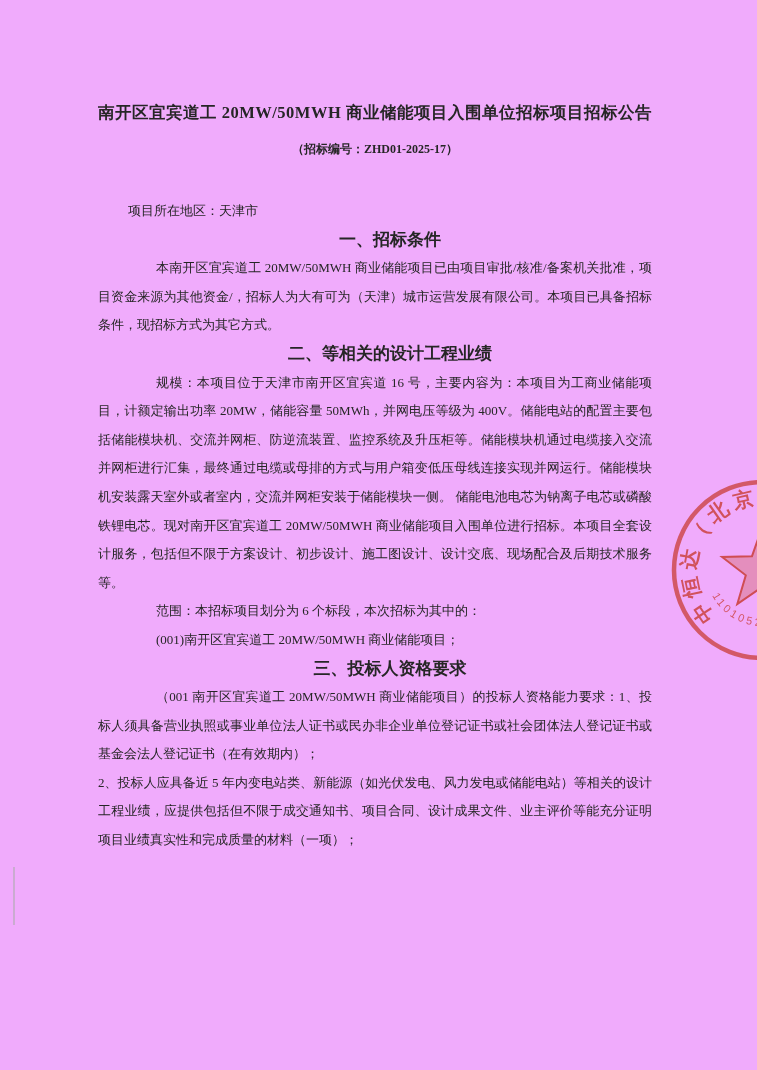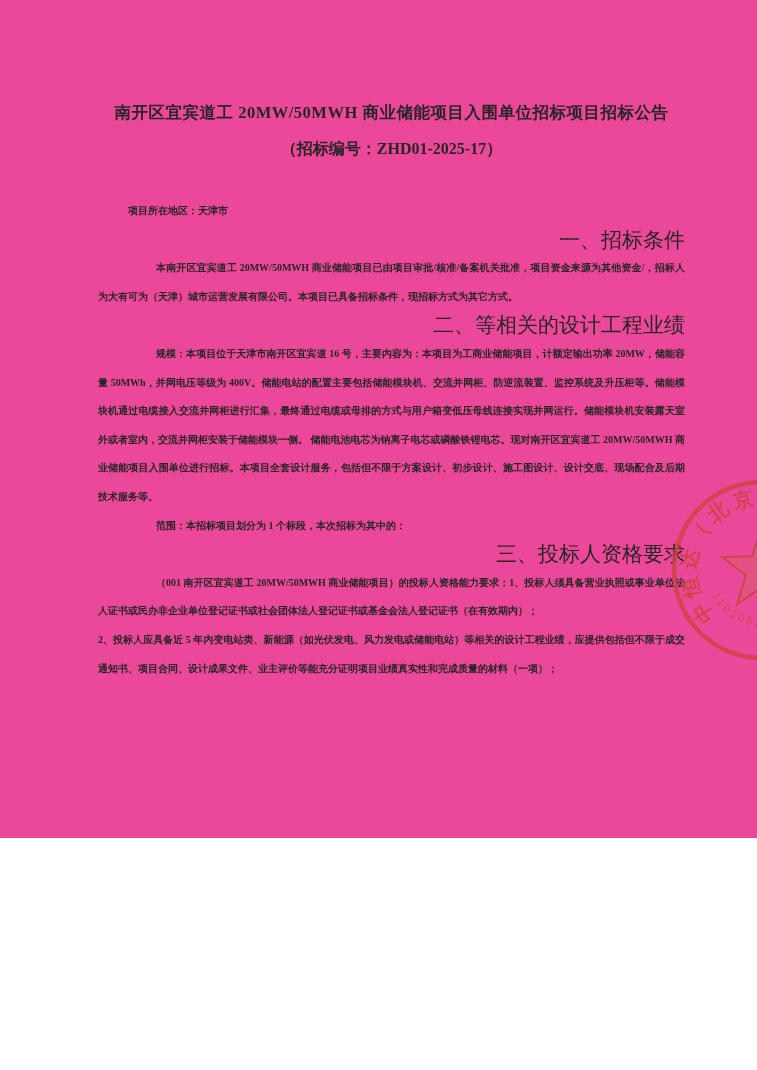--- a/index.html
+++ b/index.html
@@ -1,55 +1,55 @@
 <!DOCTYPE html>
 <html lang="zh"><head>
 <meta charset="utf-8">
 <style>
   html, body { margin: 0; padding: 0; background: #ffffff; }
   .page {
     position: relative;
     width: 757px;
-    height: 838px;
+    height: 1070px;
     box-sizing: border-box;
-    padding: 95px 72px 0 98px;
-    background: #ec4899;
+    padding: 95px 105px 0 98px;
+    background: #f0abfc;
     overflow: hidden;
     font-family: "Liberation Serif", "DejaVu Serif", serif;
     color: #262626;
   }
   .doc-title {
     margin: 0;
     text-align: center;
     font-size: 16.5px;
     font-weight: 700;
     line-height: 36px;
     letter-spacing: 0.5px;
   }
   .doc-subtitle {
     margin: 0;
     text-align: center;
-    font-size: 16px;
+    font-size: 12px;
     font-weight: 700;
     line-height: 36px;
   }
   .doc-body { margin-top: 30px; }
   .doc-body p, .doc-body h2, .doc-body .loc {
     margin: 0;
-    font-size: 10px;
+    font-size: 13px;
     line-height: 28.6px;
-    font-weight: 700;
+    font-weight: 400;
     text-align: justify;
   }
   .loc { padding-left: 30px; }
   h2.sec-heading {
-    font-size: 21px;
-    font-weight: 400;
+    font-size: 17px;
+    font-weight: 700;
     padding-left: 30px;
-    text-align: right;
+    text-align: center;
   }
   p.indent { text-indent: 58px; }
   
   .seal {
     position: absolute;
     left: 662px;
     top: 470px;
     width: 220px;
     height: 220px;
     pointer-events: none;
@@ -75,21 +75,22 @@
   <div class="doc-subtitle">（招标编号：ZHD01-2025-17）</div>
 
   <div class="doc-body">
     <div class="loc">项目所在地区：天津市</div>
 
     <h2 class="sec-heading">一、招标条件</h2>
     <p class="indent">本南开区宜宾道工 20MW/50MWH 商业储能项目已由项目审批/核准/备案机关批准，项目资金来源为其他资金/，招标人为大有可为（天津）城市运营发展有限公司。本项目已具备招标条件，现招标方式为其它方式。</p>
 
     <h2 class="sec-heading">二、等相关的设计工程业绩</h2>
     <p class="indent">规模：本项目位于天津市南开区宜宾道 16 号，主要内容为：本项目为工商业储能项目，计额定输出功率 20MW，储能容量 50MWh，并网电压等级为 400V。储能电站的配置主要包括储能模块机、交流并网柜、防逆流装置、监控系统及升压柜等。储能模块机通过电缆接入交流并网柜进行汇集，最终通过电缆或母排的方式与用户箱变低压母线连接实现并网运行。储能模块机安装露天室外或者室内，交流并网柜安装于储能模块一侧。 储能电池电芯为钠离子电芯或磷酸铁锂电芯。现对南开区宜宾道工 20MW/50MWH 商业储能项目入围单位进行招标。本项目全套设计服务，包括但不限于方案设计、初步设计、施工图设计、设计交底、现场配合及后期技术服务等。</p>
-    <p class="indent">范围：本招标项目划分为 1 个标段，本次招标为其中的：</p>
+    <p class="indent">范围：本招标项目划分为 6 个标段，本次招标为其中的：</p>
+    <p class="indent">(001)南开区宜宾道工 20MW/50MWH 商业储能项目；</p>
 
     <h2 class="sec-heading">三、投标人资格要求</h2>
     <p class="indent">（001 南开区宜宾道工 20MW/50MWH 商业储能项目）的投标人资格能力要求：1、投标人须具备营业执照或事业单位法人证书或民办非企业单位登记证书或社会团体法人登记证书或基金会法人登记证书（在有效期内）；</p>
     <p>2、投标人应具备近 5 年内变电站类、新能源（如光伏发电、风力发电或储能电站）等相关的设计工程业绩，应提供包括但不限于成交通知书、项目合同、设计成果文件、业主评价等能充分证明项目业绩真实性和完成质量的材料（一项）；</p>
   </div>
 
   <div class="seal">
     <svg width="220" height="220" viewBox="0 0 220 220" xmlns="http://www.w3.org/2000/svg">
       <defs>
         <path id="arcName" d="M 53.3 146.7 A 66 66 0 1 1 146.7 146.7" fill="none"></path>

